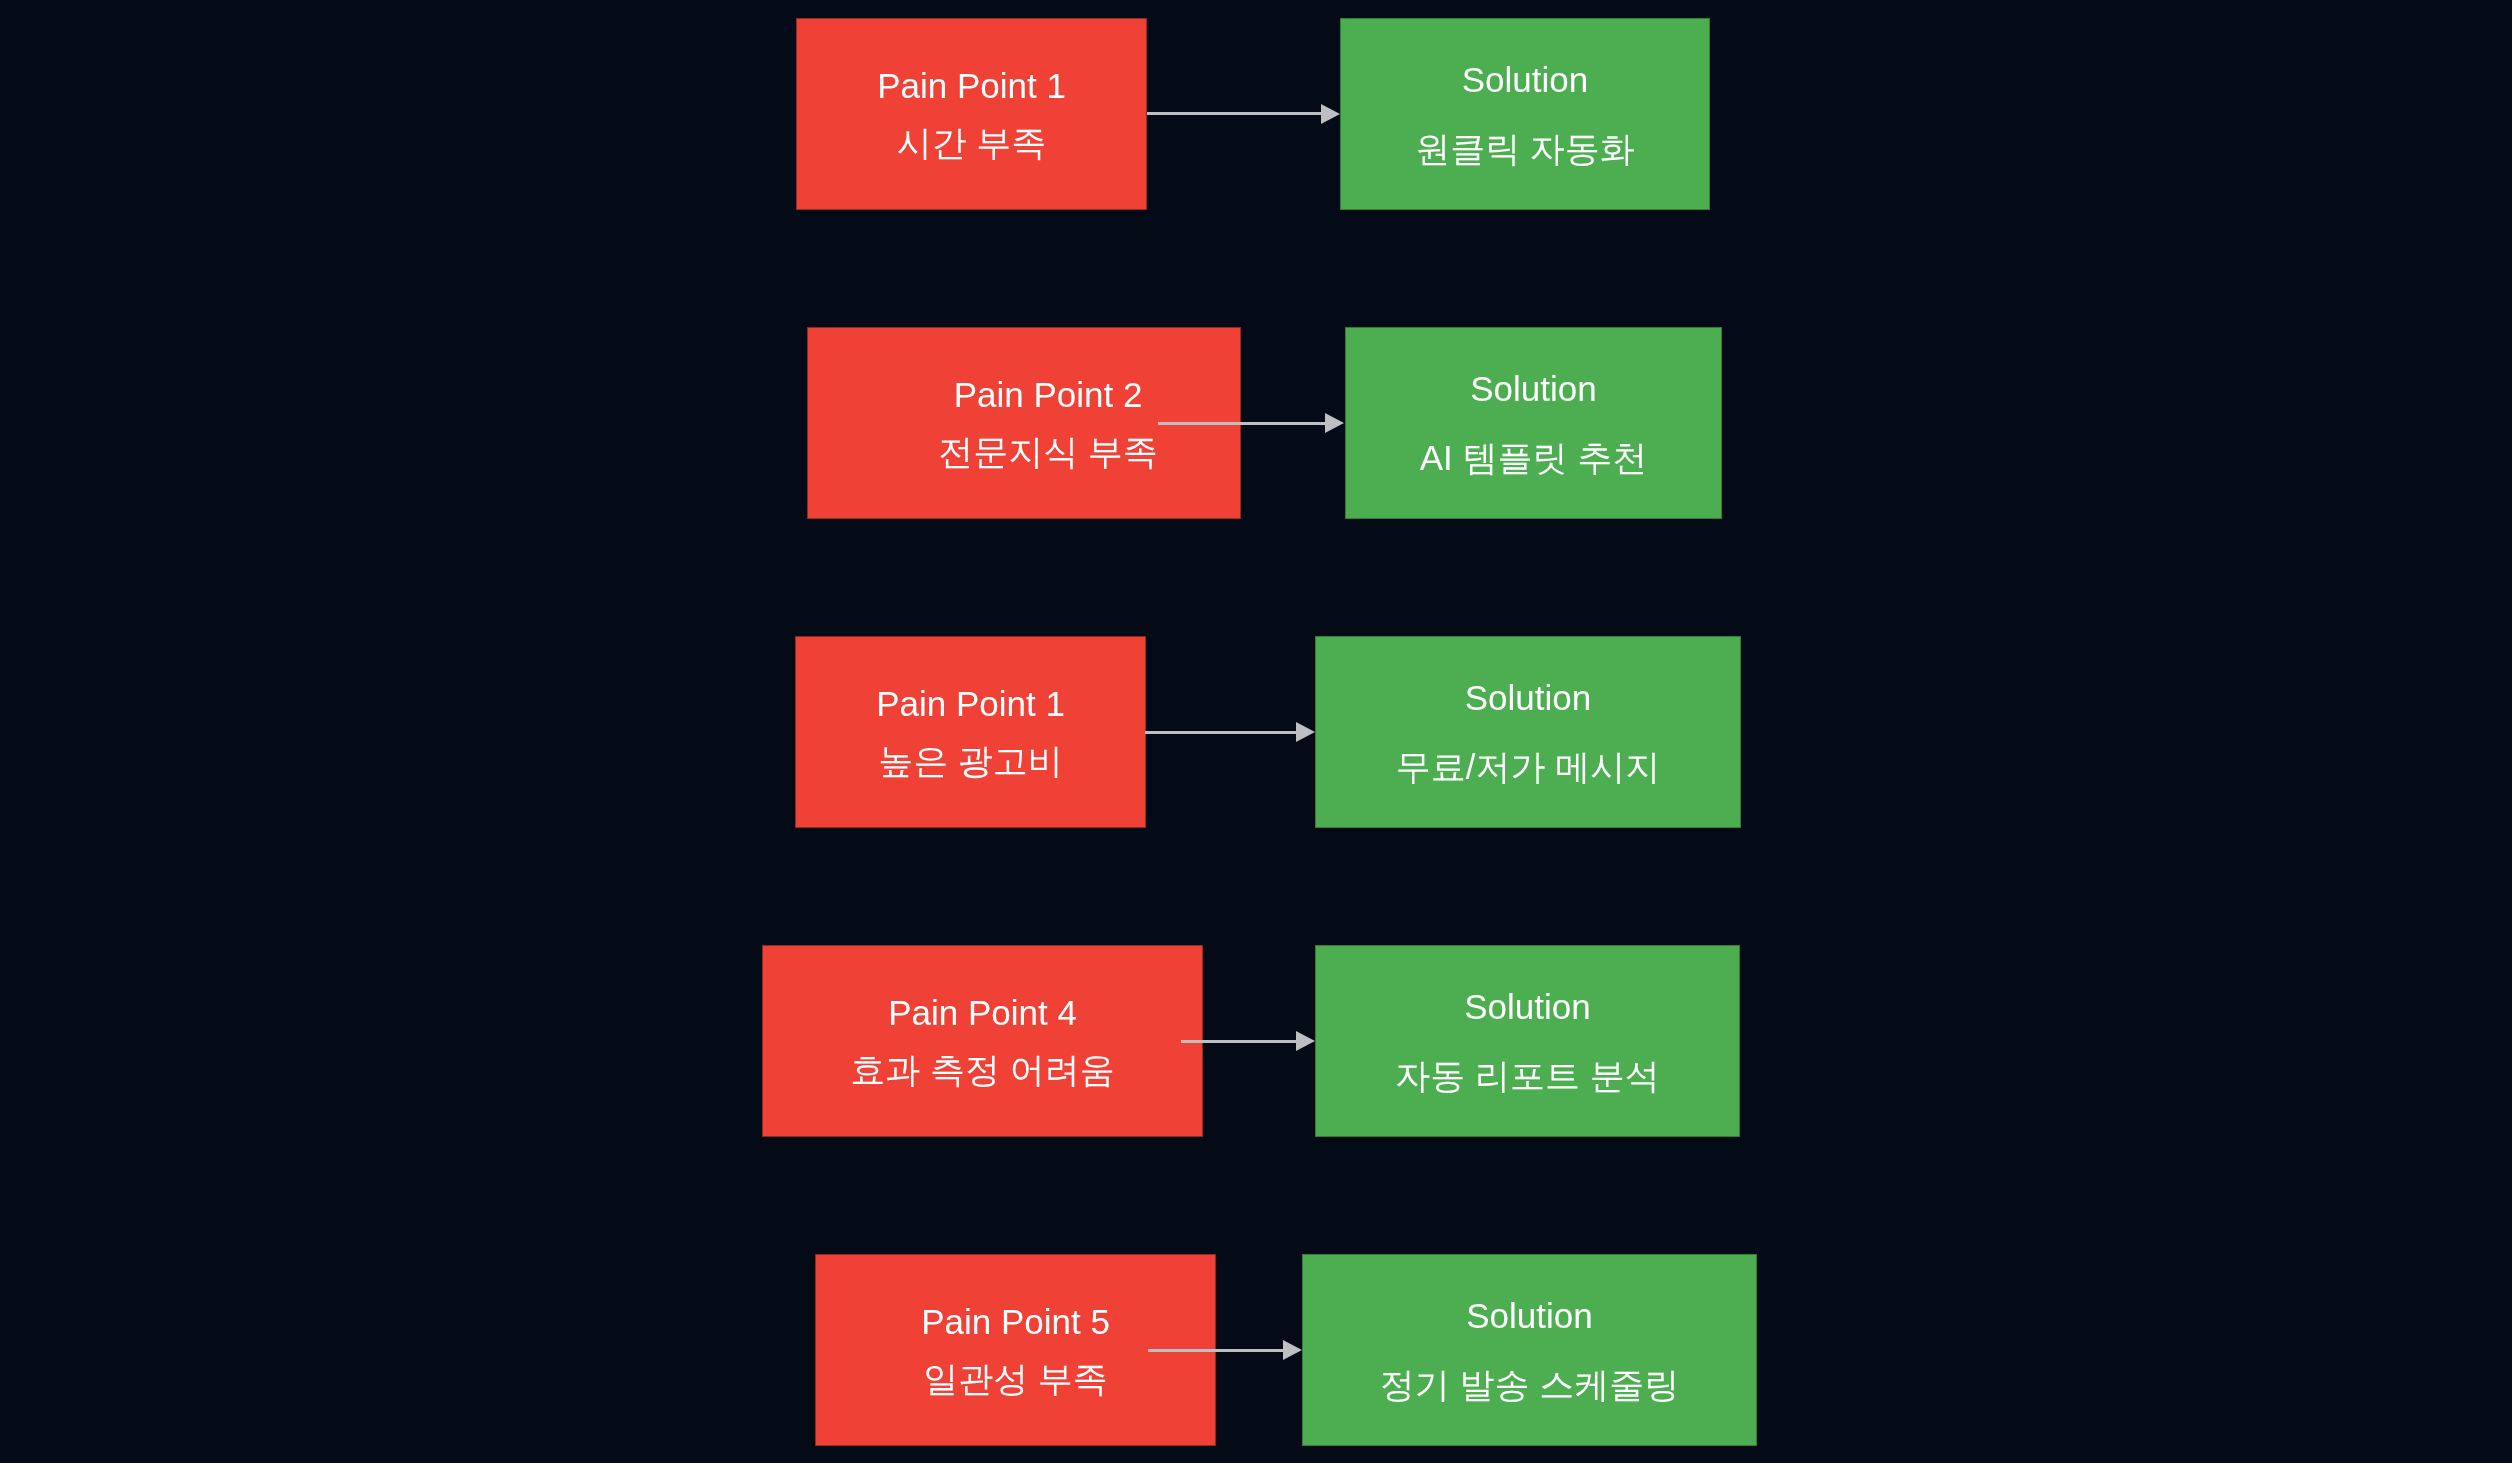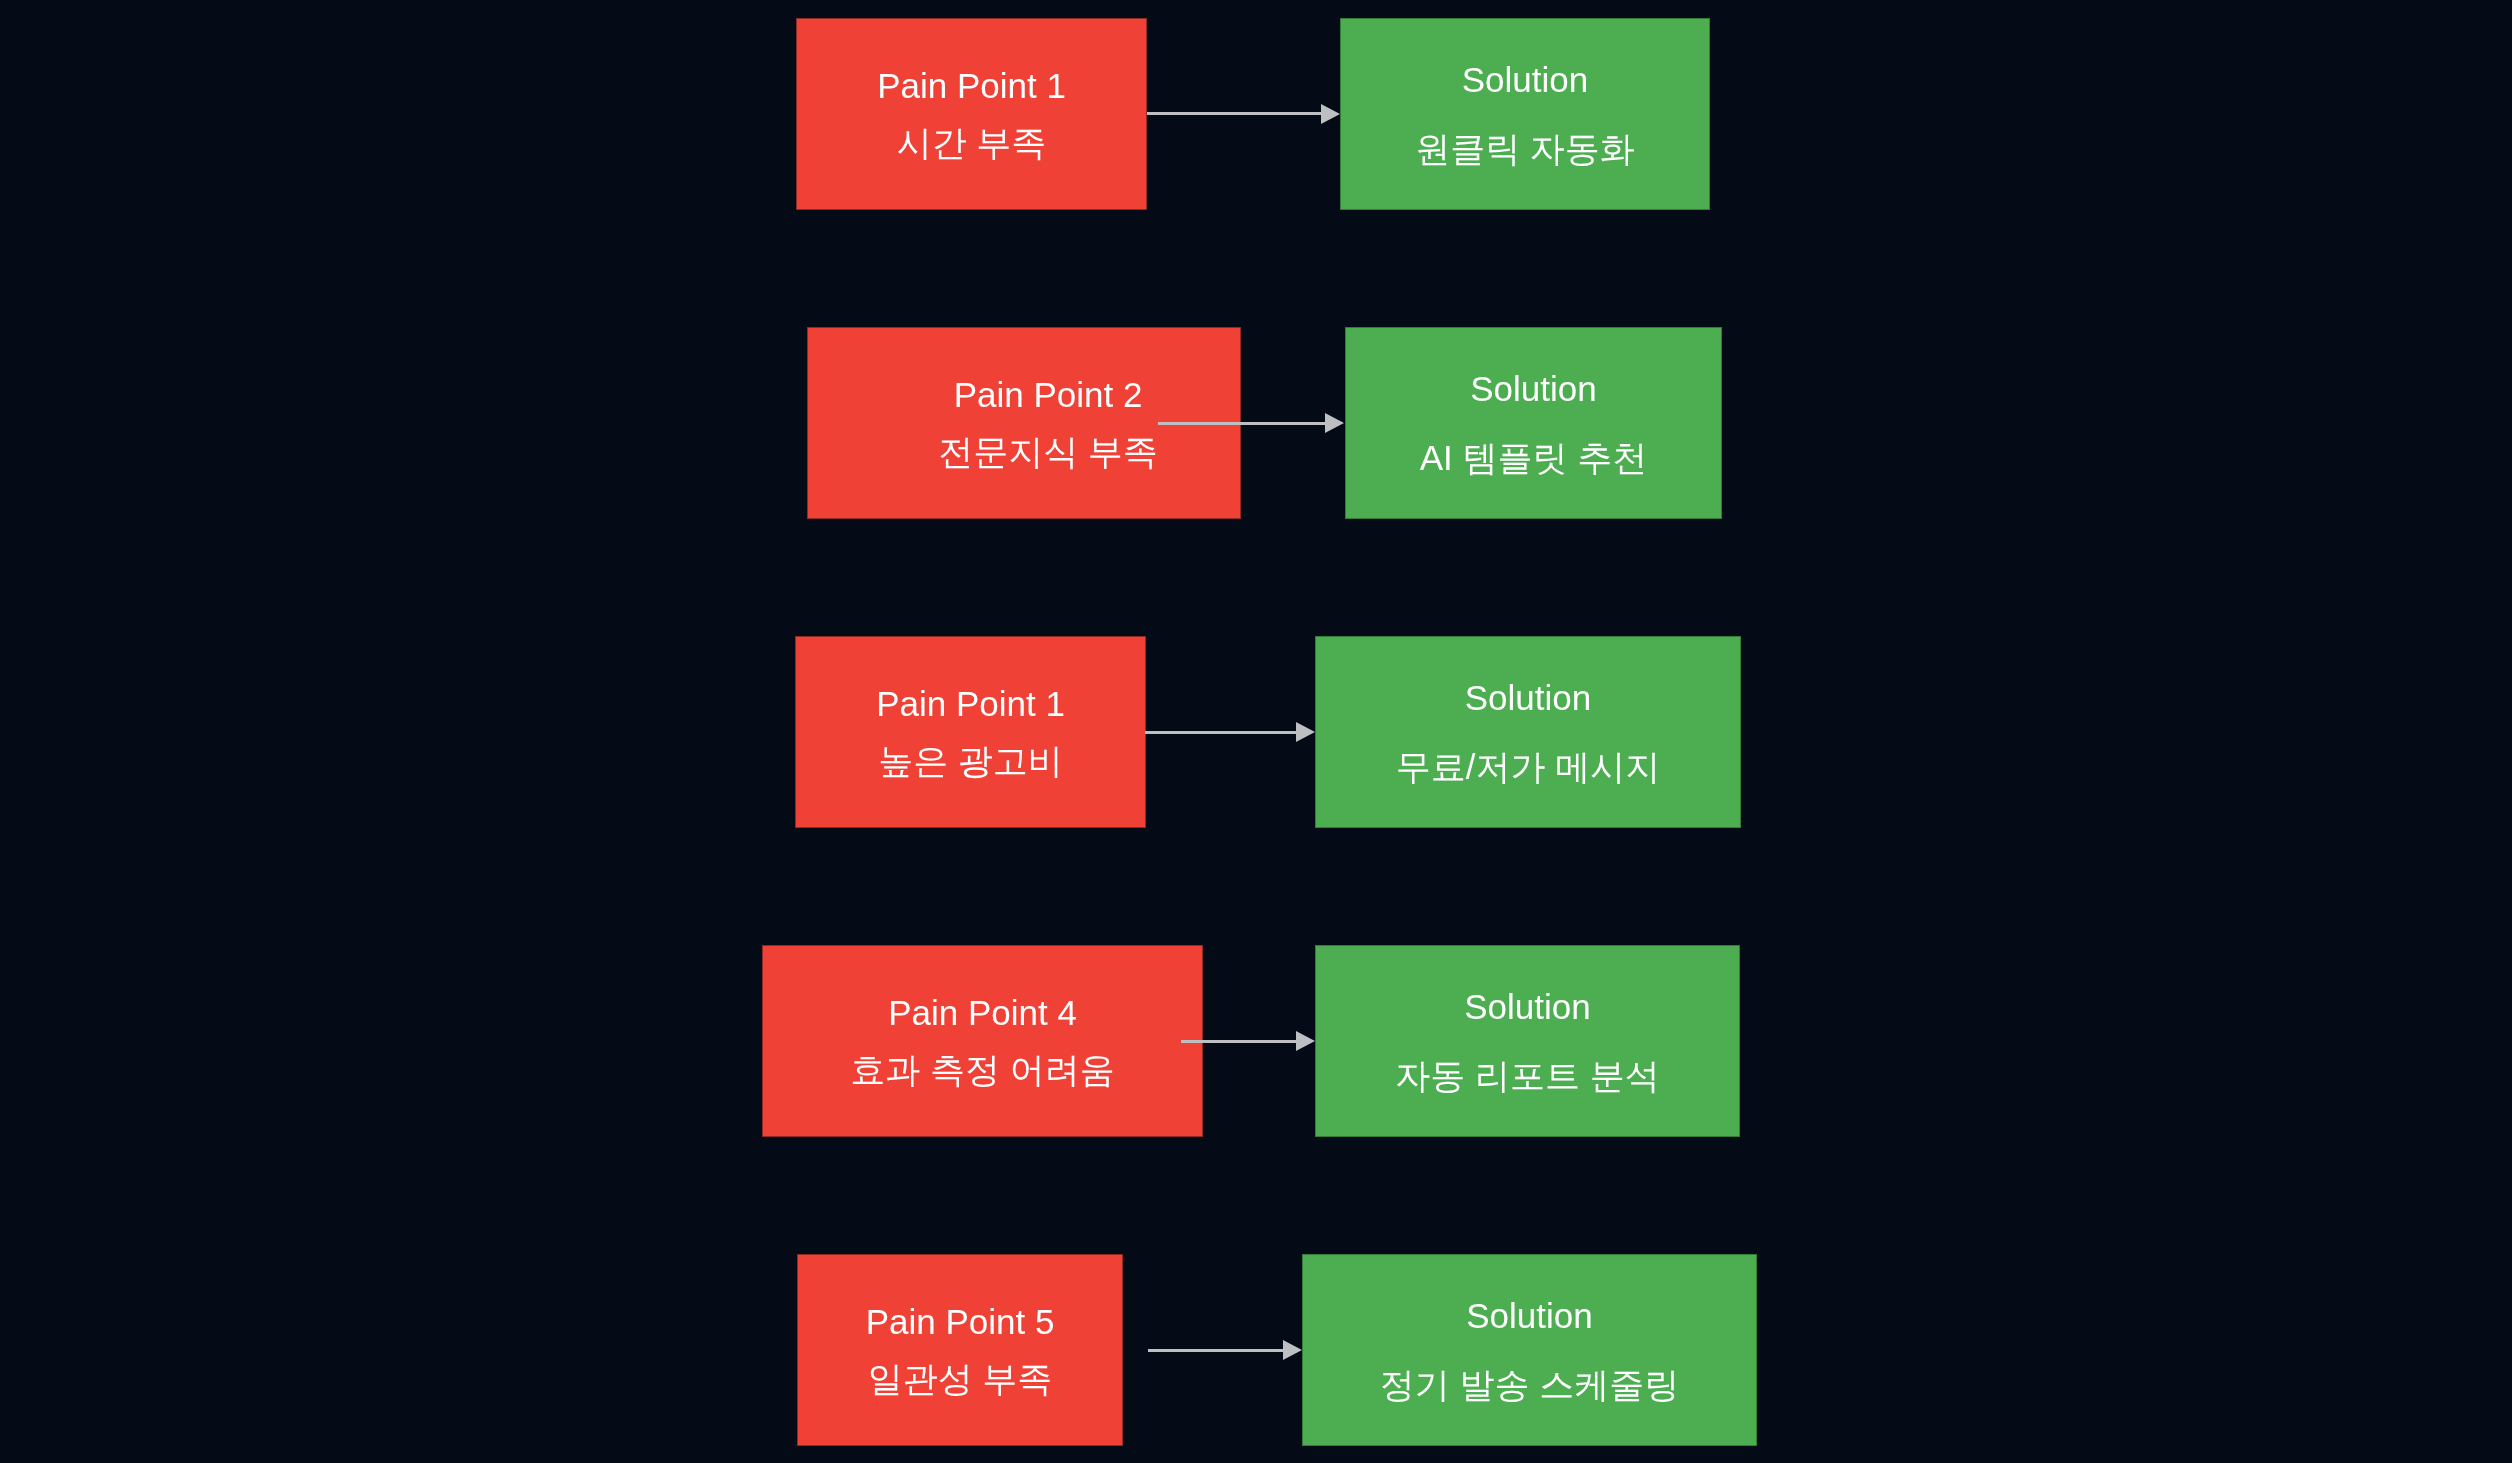--- a/index.html
+++ b/index.html
@@ -35,21 +35,21 @@
     font-size: 35px; line-height: 57px;
     text-align: center; white-space: nowrap;
   }
   .box.pain { background: var(--pain-fill); border: 1.8px solid var(--pain-border); }
   .box.solution { background: var(--solution-fill); border: 1.8px solid var(--solution-border); gap: 12px; }
 
   .r1 .pain { left: 796px; width: 351px; justify-content: center; }
   .r2 .pain { left: 807px; width: 434px; padding-left: 48px; }
   .r3 .pain { left: 795px; width: 351px; }
   .r4 .pain { left: 762px; width: 441px; }
-  .r5 .pain { left: 797px; width: 326px; }
+  .r5 .pain { left: 815px; width: 401px; }
 
   .r1 .solution { left: 1340px; width: 370px; }
   .r2 .solution { left: 1345px; width: 377px; }
   .r3 .solution { left: 1315px; width: 426px; }
   .r4 .solution { left: 1315px; width: 425px; }
   .r5 .solution { left: 1302px; width: 455px; }
 
   .arrow { position: absolute; top: 86px; height: 20.3px; }
   .r1 .arrow { left: 1147px; width: 193px; }
   .r2 .arrow { left: 1158px; width: 186px; }

